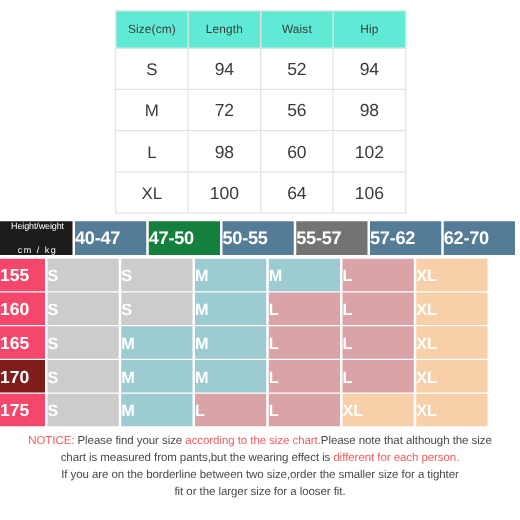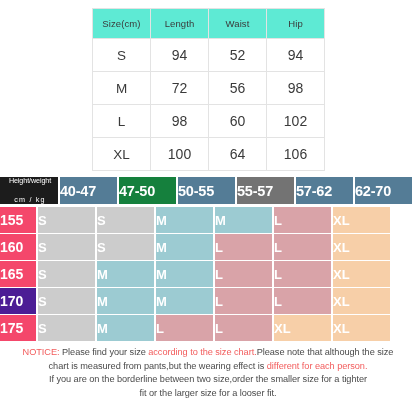--- a/index.html
+++ b/index.html
@@ -206,21 +206,21 @@
     <div class="cell rowlabel" style="background: rgb(244, 71, 107);">165</div>
     <div class="cell data" style="background: rgb(204, 204, 204);">S</div>
     <div class="cell data" style="background: rgb(156, 203, 210);">M</div>
     <div class="cell data" style="background: rgb(156, 203, 210);">M</div>
     <div class="cell data" style="background: rgb(217, 163, 168);">L</div>
     <div class="cell data" style="background: rgb(217, 163, 168);">L</div>
     <div class="cell data" style="background: rgb(247, 207, 168);">XL</div>
   </div>
 
   <div class="grid-row">
-    <div class="cell rowlabel" style="background: #4c1d95;">170</div>
+    <div class="cell rowlabel" style="background: #7f1d1d;">170</div>
     <div class="cell data" style="background: rgb(204, 204, 204);">S</div>
     <div class="cell data" style="background: rgb(156, 203, 210);">M</div>
     <div class="cell data" style="background: rgb(156, 203, 210);">M</div>
     <div class="cell data" style="background: rgb(217, 163, 168);">L</div>
     <div class="cell data" style="background: rgb(217, 163, 168);">L</div>
     <div class="cell data" style="background: rgb(247, 207, 168);">XL</div>
   </div>
 
   <div class="grid-row">
     <div class="cell rowlabel" style="background: rgb(244, 71, 107);">175</div>

